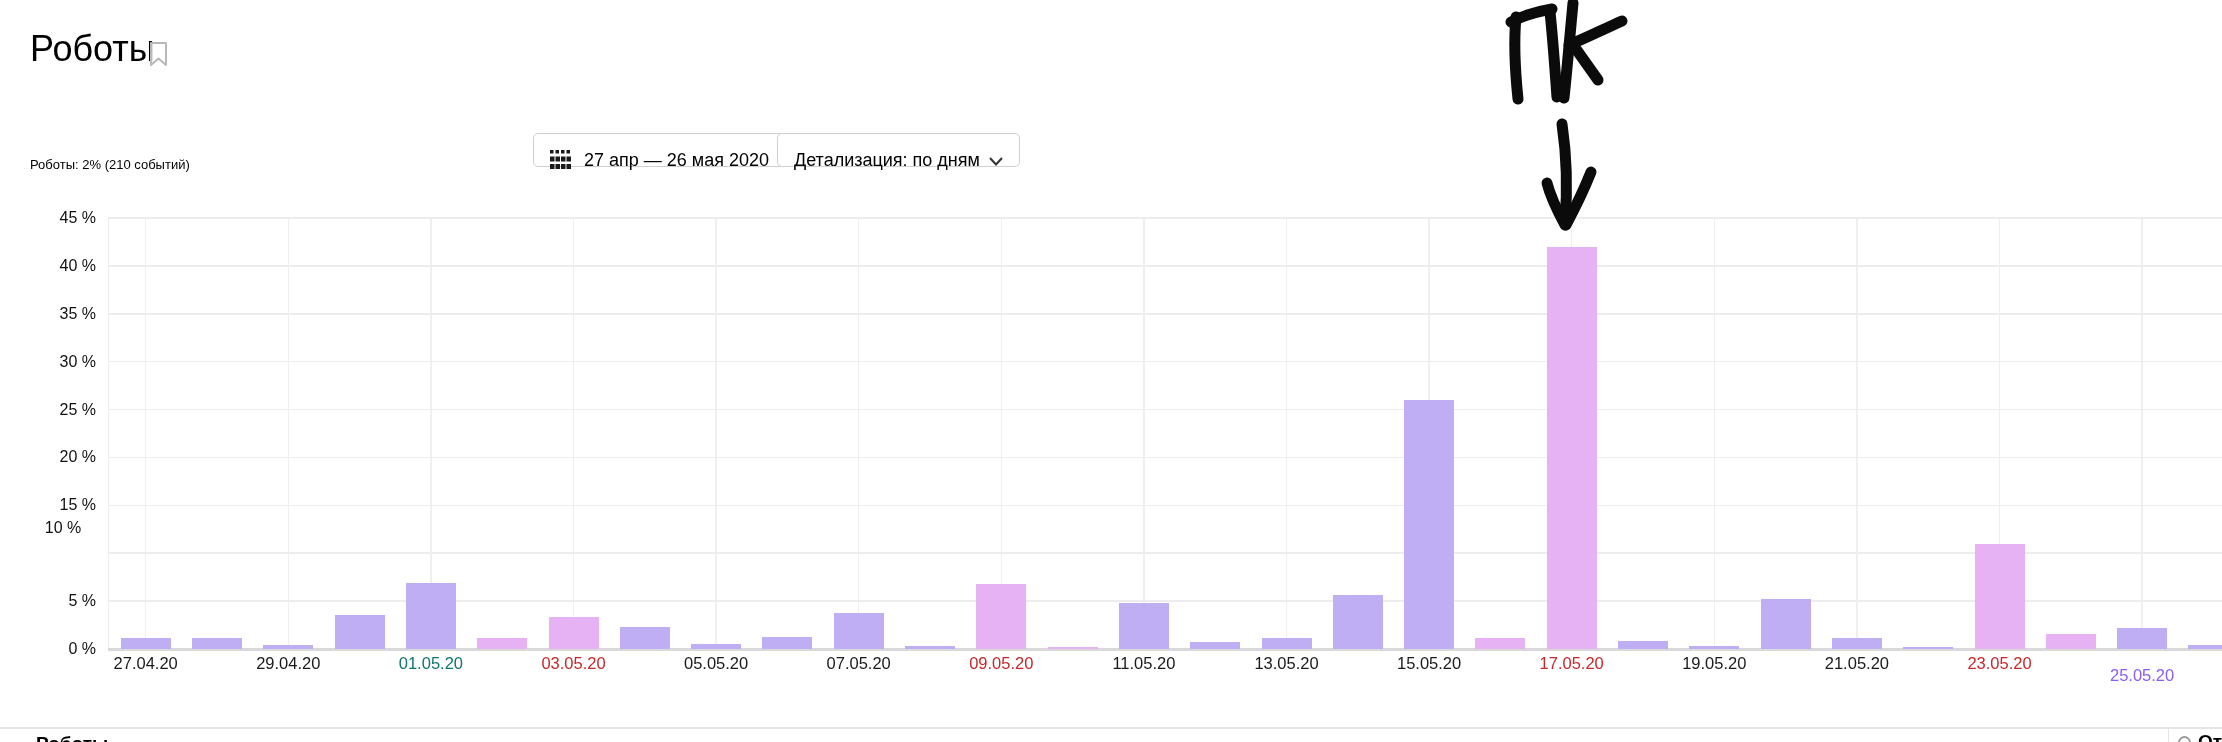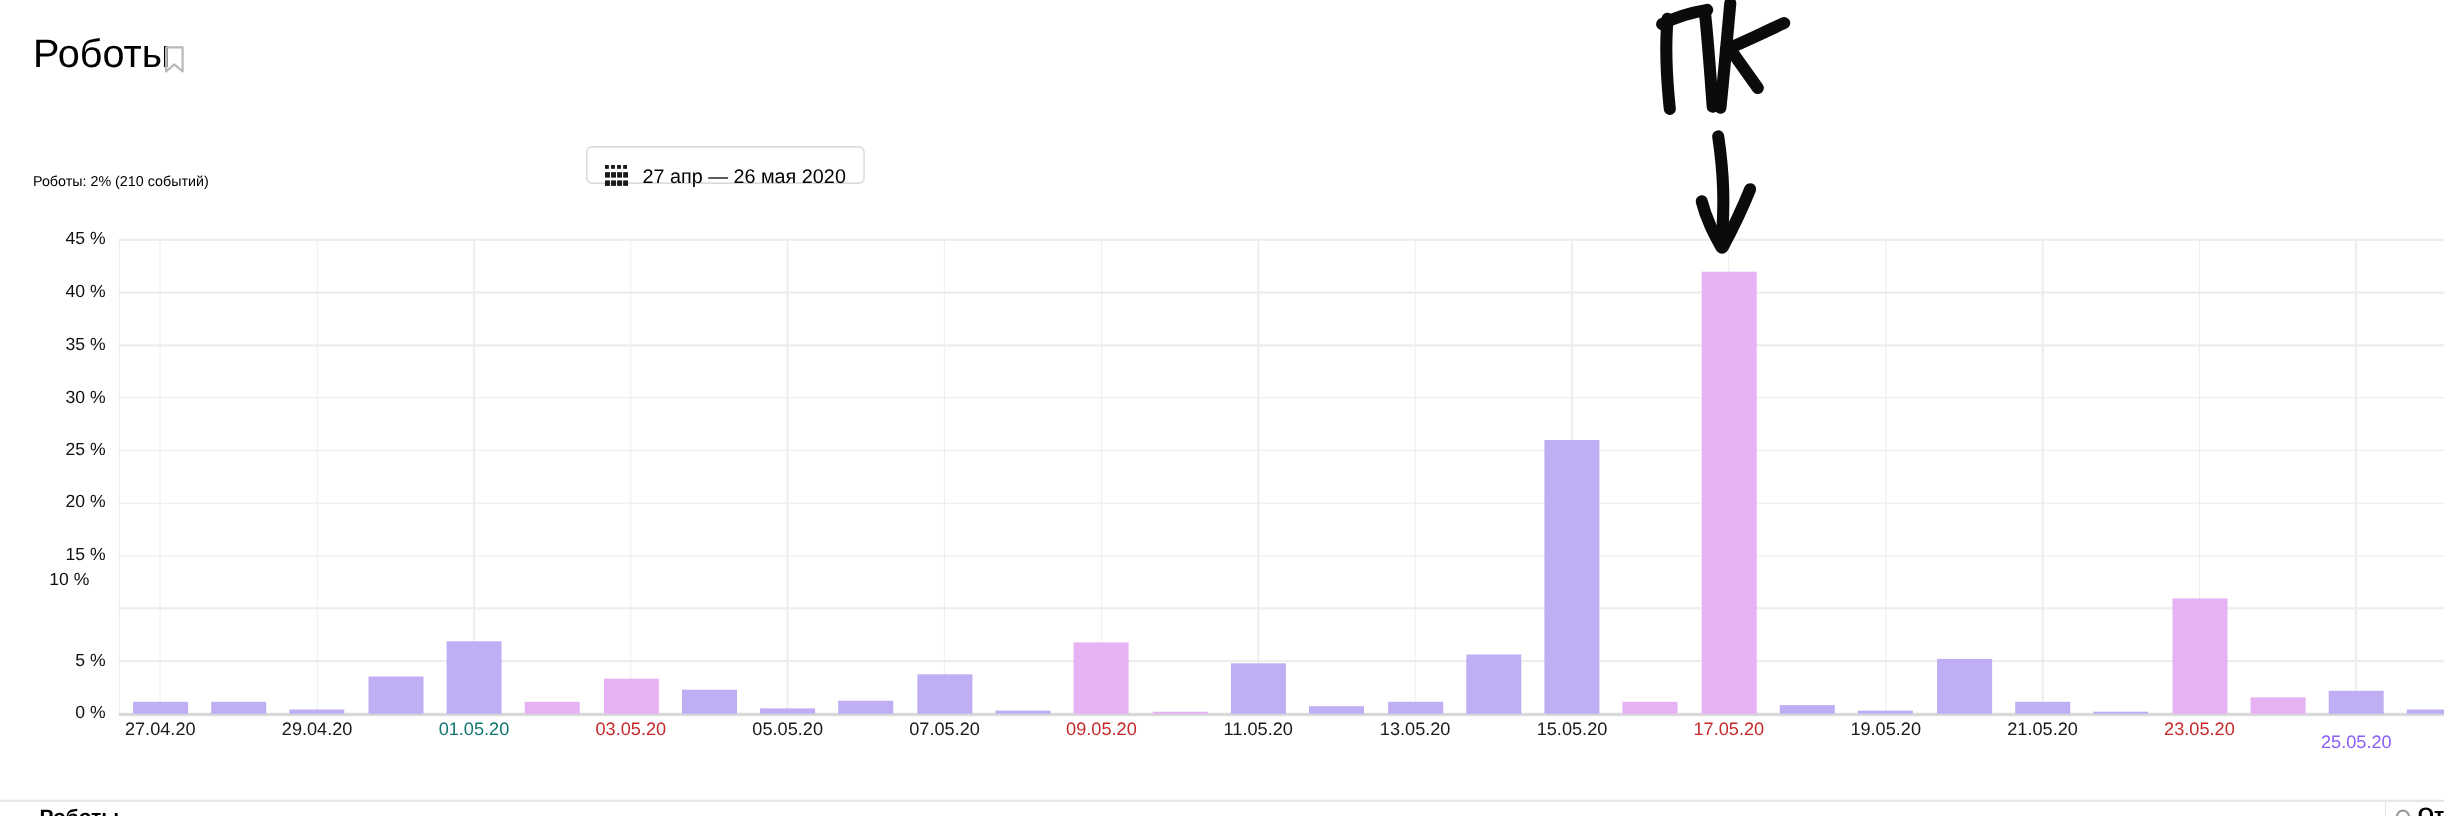--- a/index.html
+++ b/index.html
@@ -98,20 +98,28 @@
           <rect x="0" y="14" width="4.5" height="5"></rect>
             <rect x="5.5" y="14" width="4.5" height="5"></rect>
             <rect x="11" y="14" width="4.5" height="5"></rect>
             <rect x="16.5" y="14" width="4.5" height="5"></rect>
         </g>
       </svg>
     </span>
     <span>27 апр — 26 мая 2020</span>
   </div>
 
+  <div class="tool-btn detail-btn">
+    <span>Детализация: по дням</span>
+    <span class="chevron">
+      <svg width="14" height="9" viewBox="0 0 14 9">
+        <polyline points="1,1 7,7.5 13,1" fill="none" stroke="#333" stroke-width="2"></polyline>
+      </svg>
+    </span>
+  </div>
 </div>
 
 <div class="summary">Роботы: 2% (210 событий)</div>
 
 <div id="plot">
     <div class="vgrid" style="left: 2033.35px;"></div>
     <div class="vgrid" style="left: 1890.75px;"></div>
     <div class="vgrid" style="left: 1748.15px;"></div>
     <div class="vgrid" style="left: 1605.55px;"></div>
     <div class="vgrid" style="left: 1462.95px;"></div>

